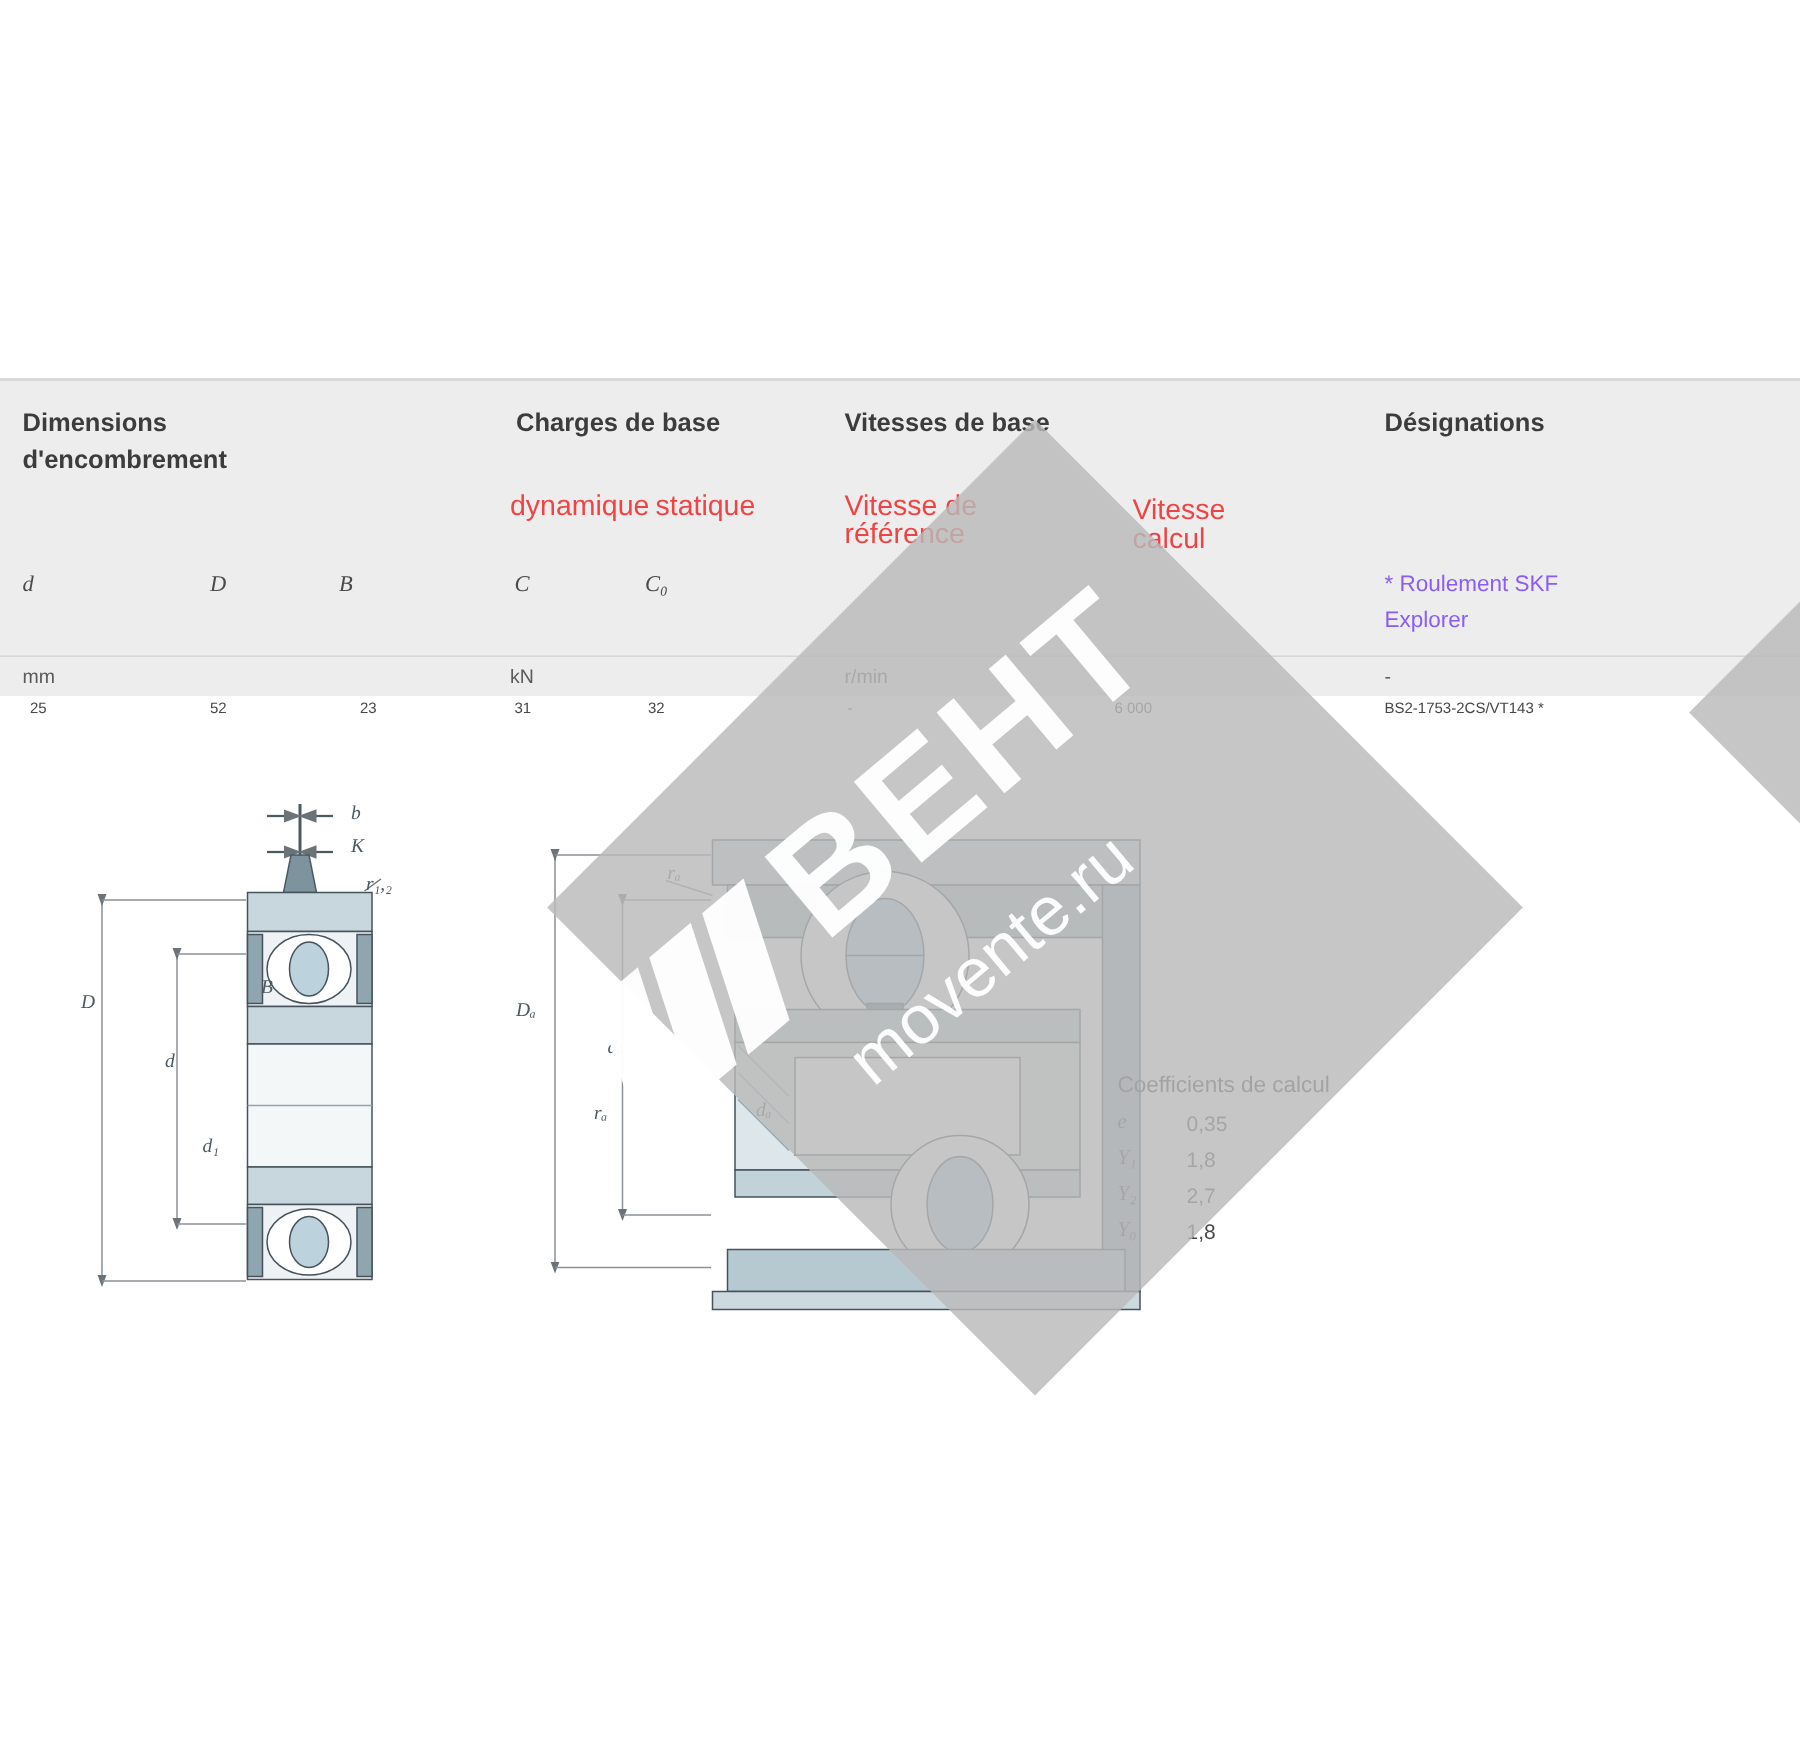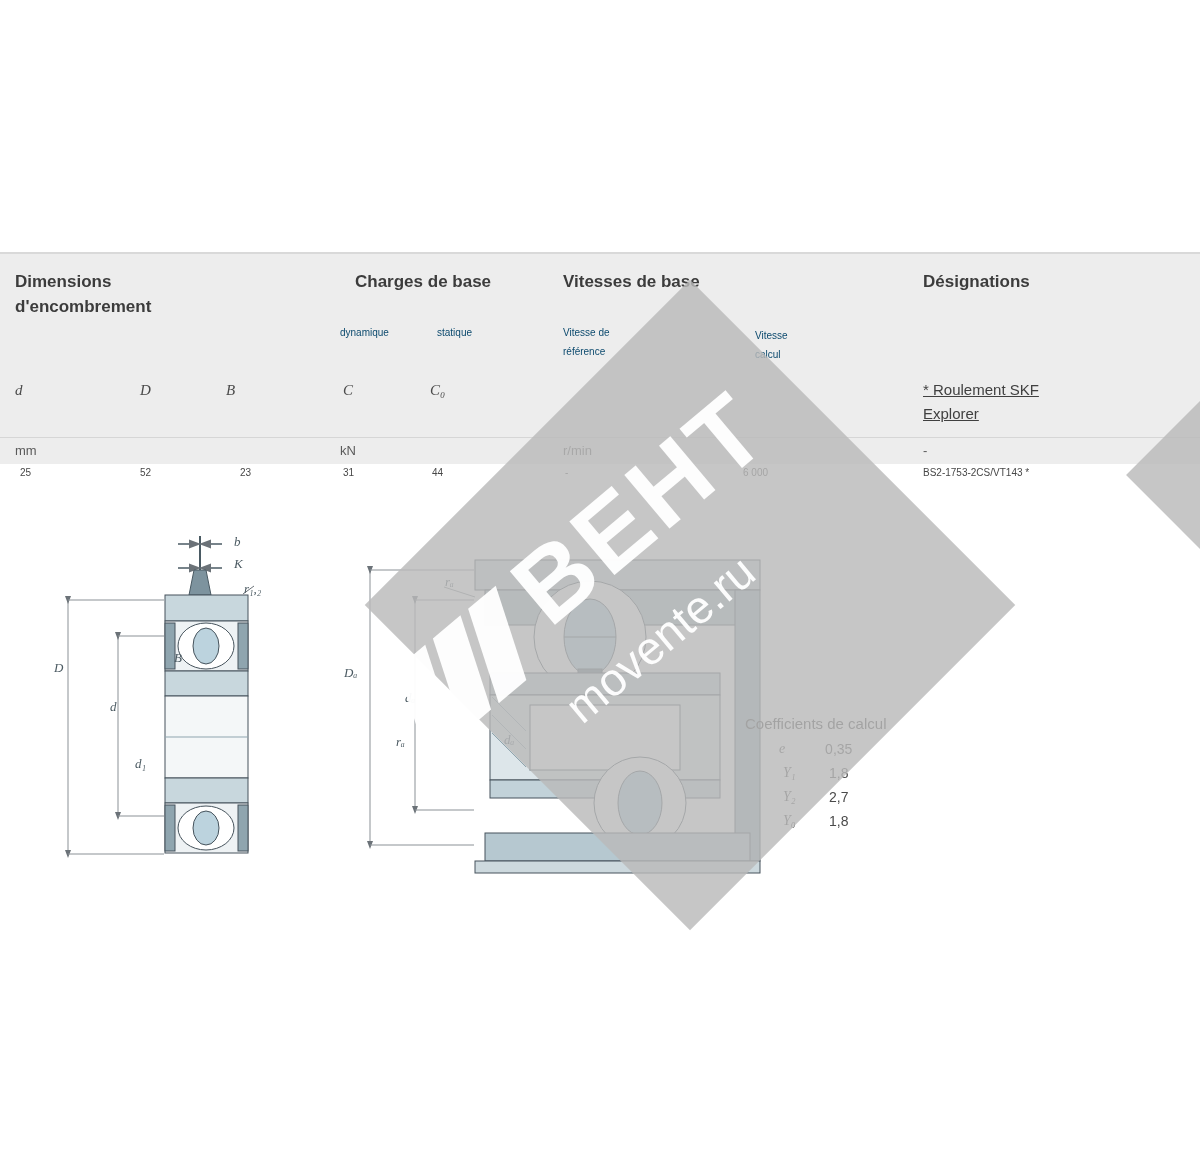--- a/index.html
+++ b/index.html
@@ -3,29 +3,29 @@
 <meta charset="utf-8">
 <style>
   html,body{margin:0;padding:0;background:#ffffff;}
   #page{position:relative;width:1200px;height:1165px;background:#ffffff;overflow:hidden;
         font-family:"Liberation Sans",sans-serif;color:#3f3f3f;}
   .abs{position:absolute;white-space:nowrap;}
   
   #band{position:absolute;left:0;top:252px;width:1200px;height:210px;background:#ededed;border-top:2px solid #d9d9d9;z-index:0;}
   #unit-rule{position:absolute;left:0;top:437px;width:1200px;height:1px;background:#d6d6d6;z-index:1;}
   .grp{font-size:17px;font-weight:bold;color:#3c3c3c;z-index:2;}
-  .sub{font-size:10px;color:#0c4a6e;z-index:2;}
+  .sub{font-size:19px;color:#ef4444;z-index:2;}
   .sym{font-family:"Liberation Serif",serif;font-style:italic;font-size:15px;color:#4a4a4a;z-index:2;}
   .unit{font-size:13px;color:#5a5a5a;z-index:2;}
   .cell{font-size:10px;color:#474747;z-index:2;}
-  .note{font-size:15px;color:#404040;z-index:2;text-decoration:underline;}
+  .note{font-size:15px;color:#8b5cf6;z-index:2;}
   
   #coeff{position:absolute;left:745px;top:715px;z-index:2;}
   #coeff .t{font-size:15px;font-weight:normal;color:#3c3c3c;margin-bottom:9px;}
-  #coeff .r{font-size:14px;color:#4a4a4a;margin-bottom:8px;display:flex;justify-content:center;}
+  #coeff .r{font-size:14px;color:#4a4a4a;margin-bottom:8px;display:flex;}
   #coeff .r .s{font-family:"Liberation Serif",serif;font-style:italic;width:46px;}
   
   svg{position:absolute;z-index:1;}
   .dim-label{position:absolute;font-family:"Liberation Serif",serif;font-style:italic;
              font-size:13px;color:#4b5a62;z-index:2;white-space:nowrap;}
   
   #wm-diamond{position:absolute;left:460px;top:375px;width:460px;height:460px;
               background:rgba(186,186,186,0.82);transform:rotate(45deg);z-index:3;}
   #wm-corner{position:absolute;left:1153px;top:410px;width:130px;height:130px;
              background:rgba(186,186,186,0.82);transform:rotate(45deg);z-index:3;}
@@ -41,21 +41,21 @@
 </head>
 <body>
 
 <div id="page">
 
   <div id="band"></div>
   <div id="unit-rule"></div>
 
   <div class="abs grp" style="left:15px;top:272px">Dimensions</div>
   <div class="abs grp" style="left:15px;top:297px">d'encombrement</div>
-  <div class="abs grp" style="left:355px;top:272px">Charges de base</div>
+  <div class="abs grp" style="left:344px;top:272px">Charges de base</div>
   <div class="abs grp" style="left:563px;top:272px">Vitesses de base</div>
   <div class="abs grp" style="left:923px;top:272px">Désignations</div>
 
   <div class="abs sub" style="left:340px;top:327px">dynamique</div>
   <div class="abs sub" style="left:437px;top:327px">statique</div>
   <div class="abs sub" style="left:563px;top:327px">Vitesse de</div>
   <div class="abs sub" style="left:563px;top:346px">référence</div>
   <div class="abs sub" style="left:755px;top:330px">Vitesse</div>
   <div class="abs sub" style="left:755px;top:349px">calcul</div>
 
@@ -69,21 +69,21 @@
 
   <div class="abs unit" style="left:15px;top:443px">mm</div>
   <div class="abs unit" style="left:340px;top:443px">kN</div>
   <div class="abs unit" style="left:563px;top:443px">r/min</div>
   <div class="abs unit" style="left:923px;top:443px">-</div>
 
   <div class="abs cell" style="left:20px;top:467px">25</div>
   <div class="abs cell" style="left:140px;top:467px">52</div>
   <div class="abs cell" style="left:240px;top:467px">23</div>
   <div class="abs cell" style="left:343px;top:467px">31</div>
-  <div class="abs cell" style="left:432px;top:467px">44</div>
+  <div class="abs cell" style="left:432px;top:467px">32</div>
   <div class="abs cell" style="left:565px;top:467px">-</div>
   <div class="abs cell" style="left:743px;top:467px">6 000</div>
   <div class="abs cell" style="left:923px;top:467px">BS2-1753-2CS/VT143 *</div>
 
   <svg style="left:50px;top:528px" width="300" height="340" viewBox="0 0 300 340">
     <defs>
       <marker id="ah" markerWidth="8" markerHeight="8" refX="4" refY="4" orient="auto">
         <path d="M0,1 L8,4 L0,7 Z" fill="#6b7278"></path>
       </marker>
     </defs>

